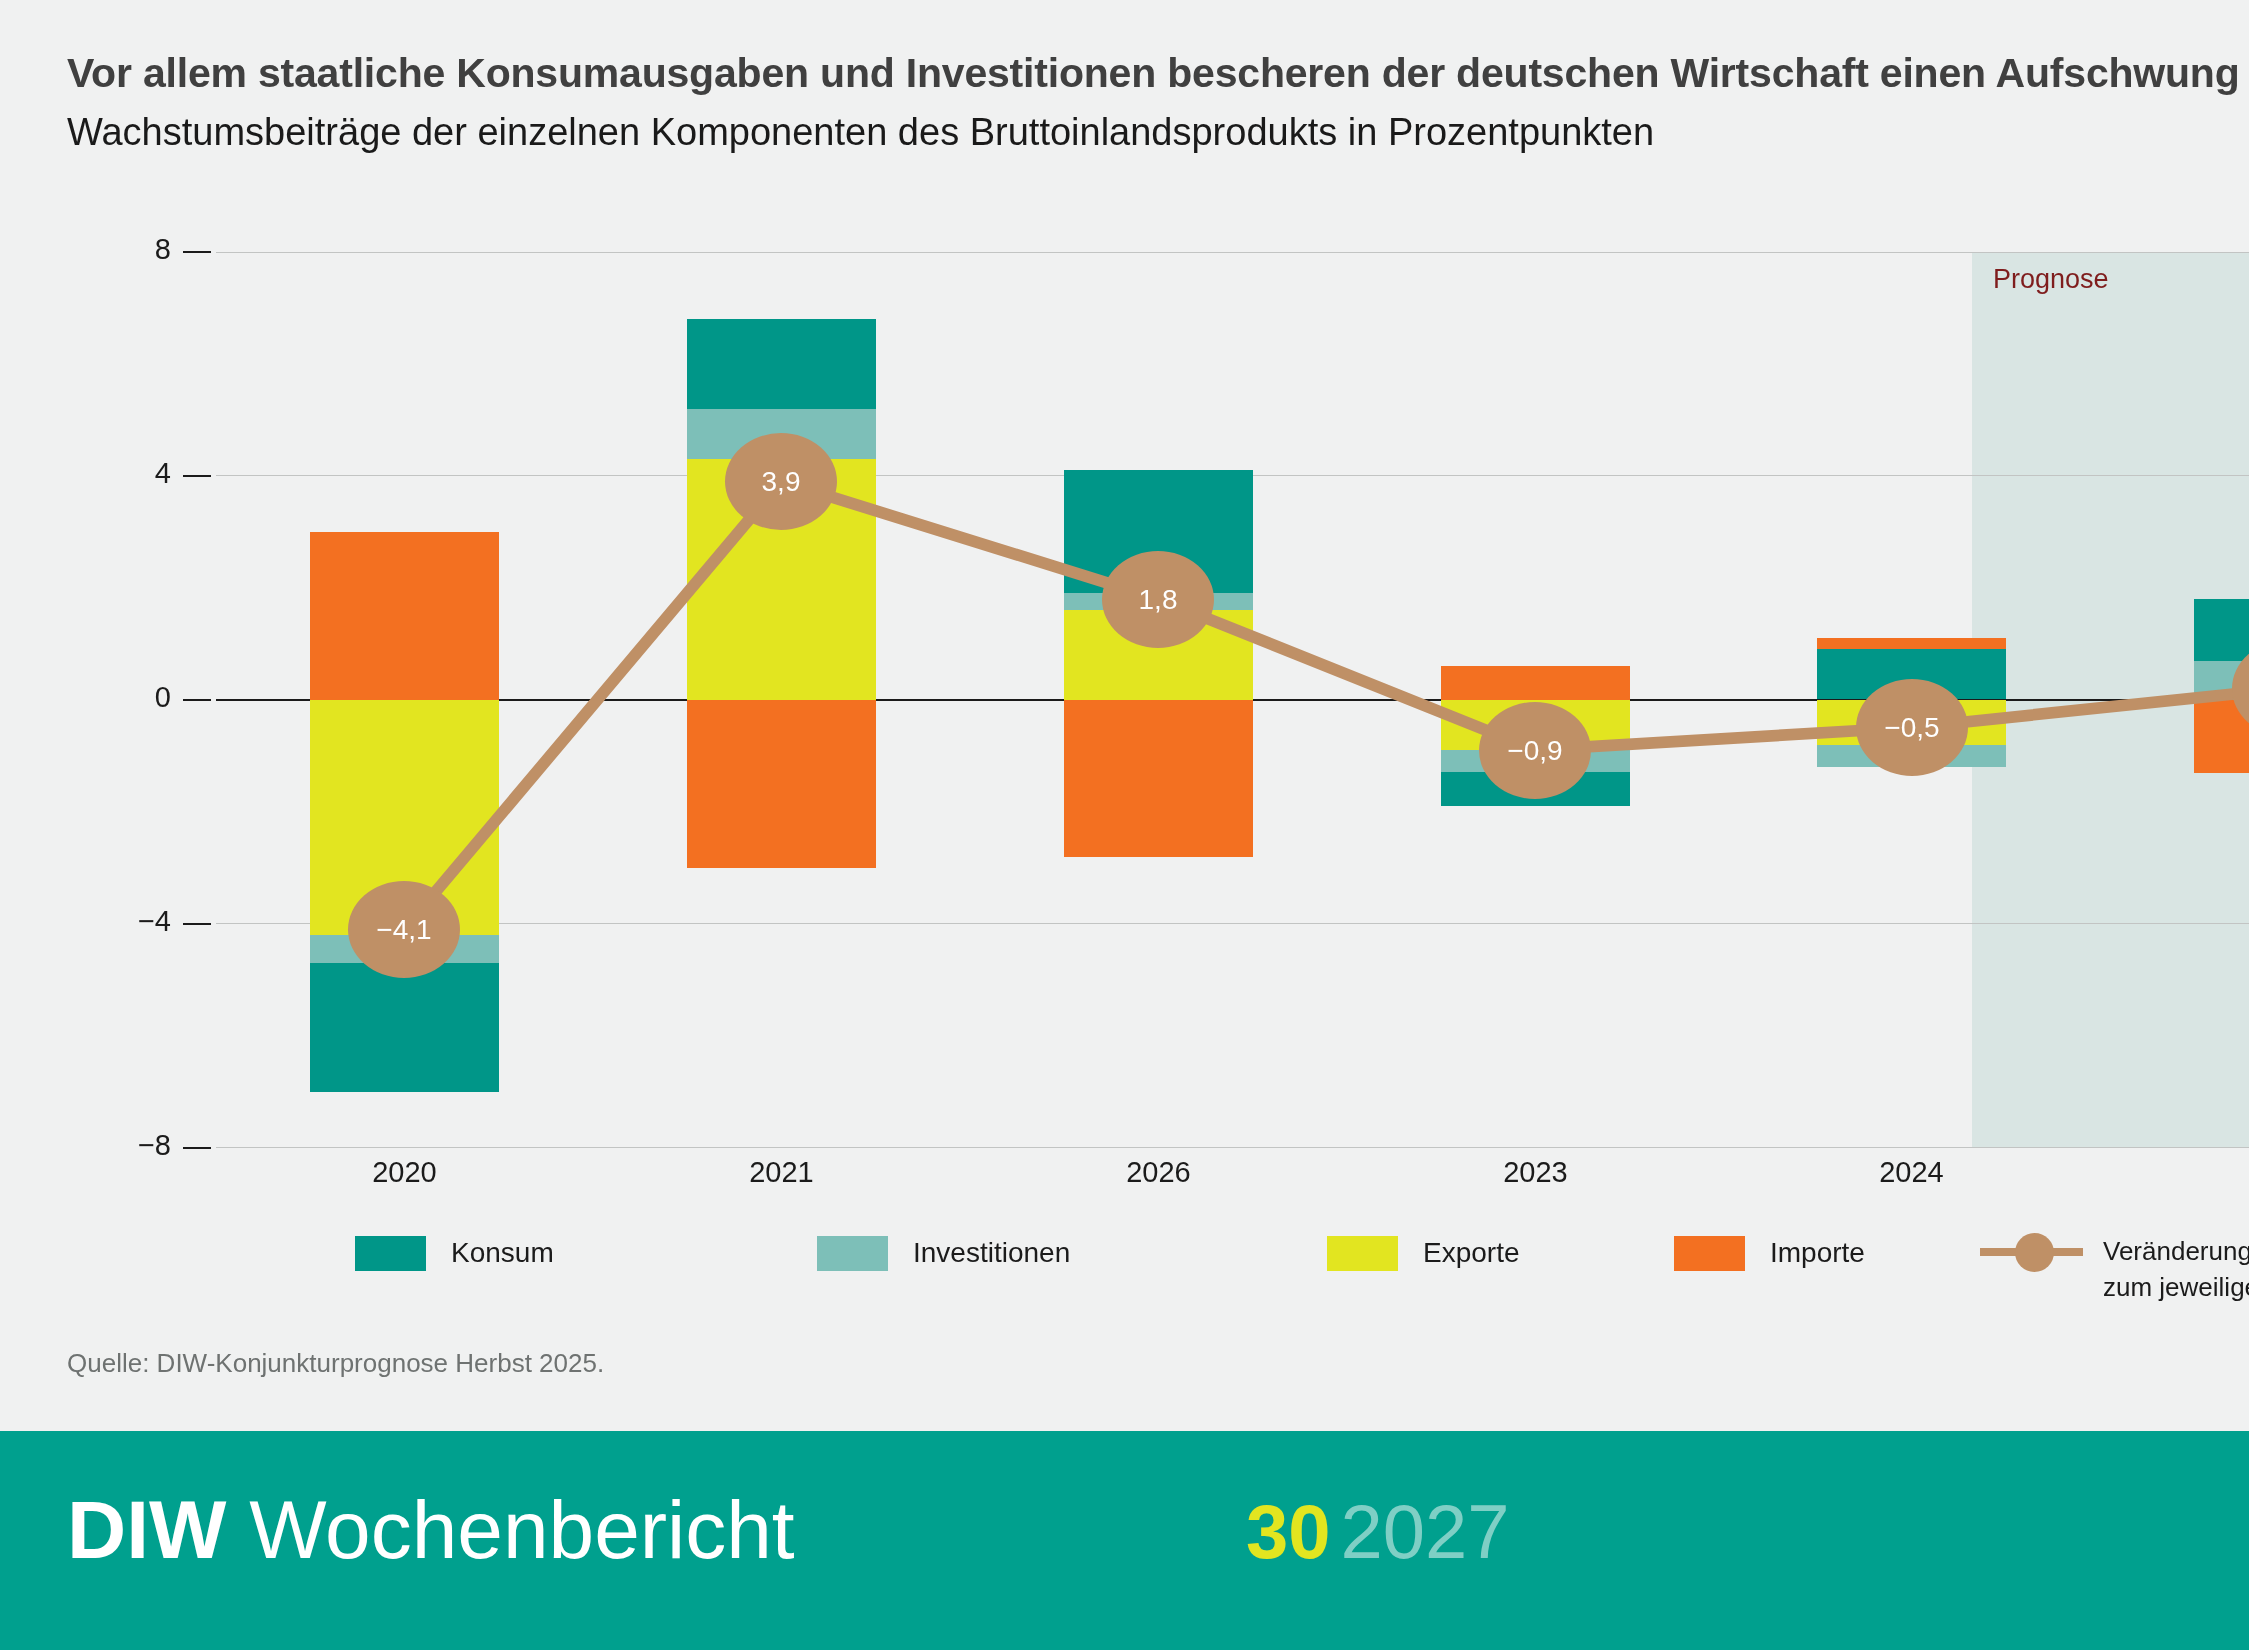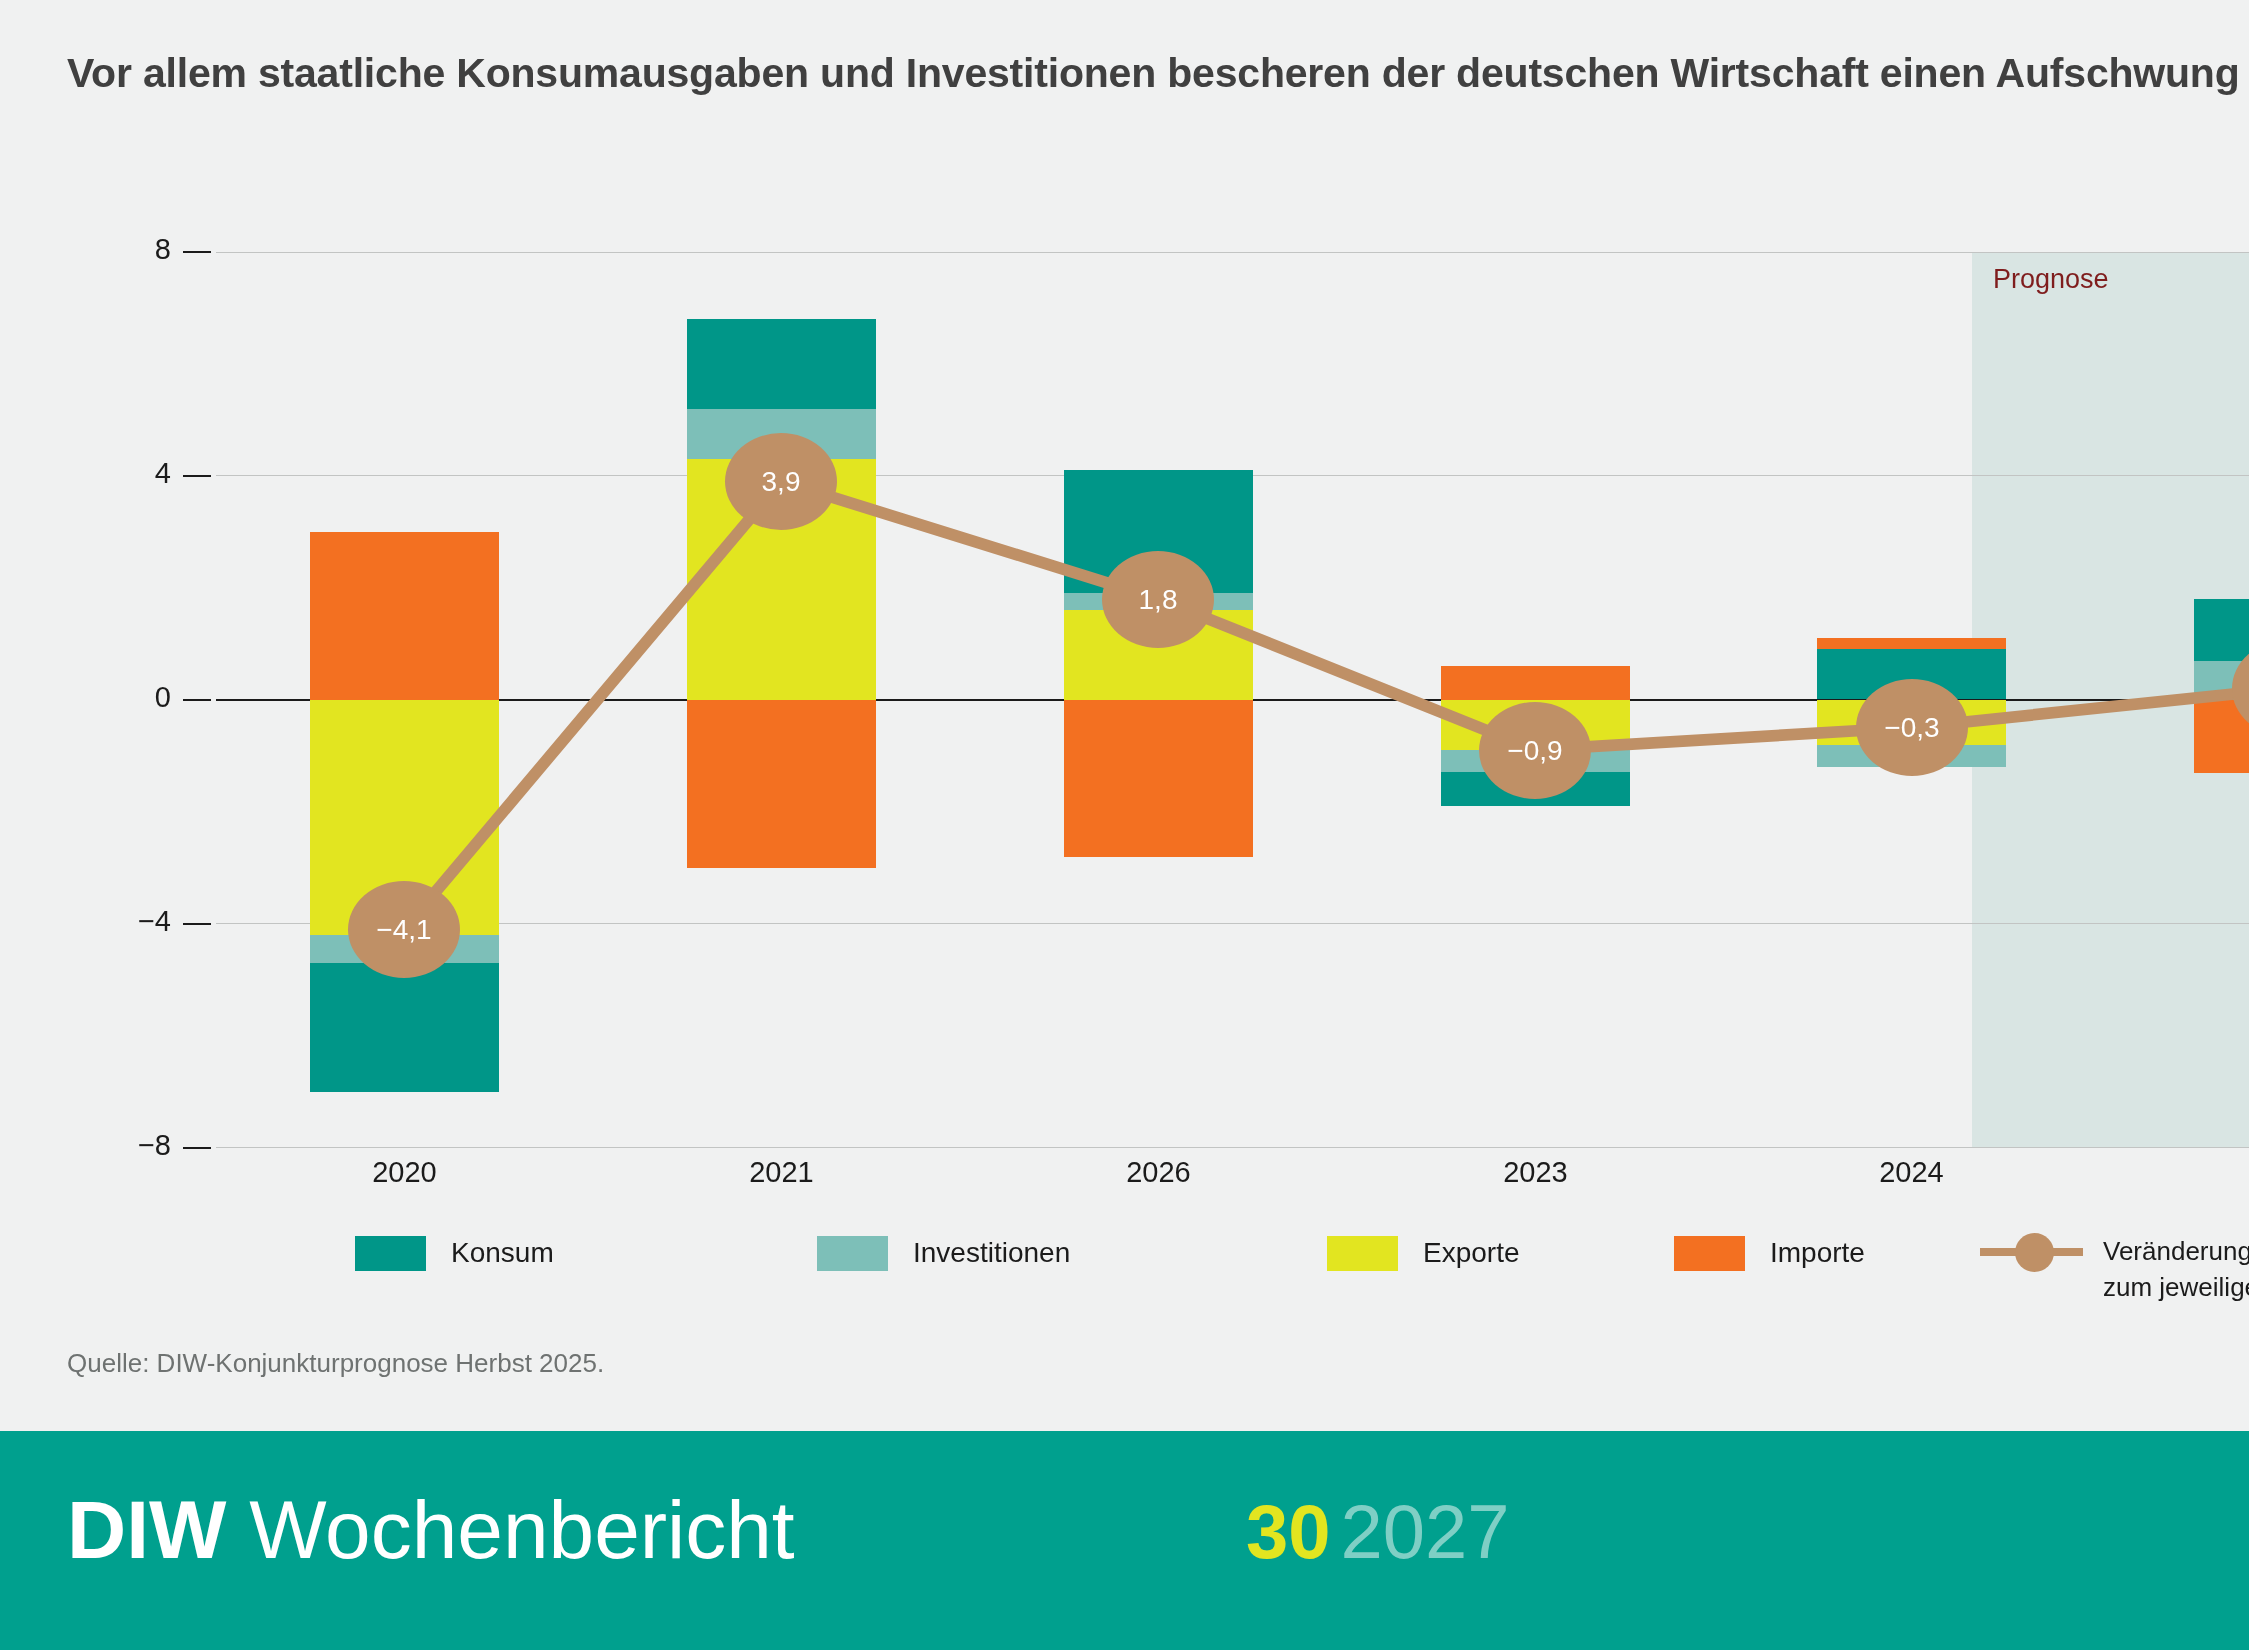--- a/index.html
+++ b/index.html
@@ -114,20 +114,21 @@
   }
   .issue .num { color: #e2e520; }
   .issue .yr { color: #7fcfc5; font-weight: normal; margin-left: 10px; }
 </style>
 </head>
 <body>
 
 <div class="page">
 
   <div class="headline">Vor allem staatliche Konsumausgaben und Investitionen bescheren der deutschen Wirtschaft einen Aufschwung</div>
+  <div class="subhead">Wachstumsbeiträge der einzelnen Komponenten des Bruttoinlandsprodukts in Prozentpunkten</div>
 
   <div class="plot" id="plot">
       <div class="forecast-band" style="left: 1756px; width: 1259px;"></div>
       <div class="forecast-label" style="left: 1777px; top: 11.7px;">Prognose</div>
       <div class="gridline" style="top: -0.4px;"></div>
       <div class="ytick-dash" style="left: -33px; top: -0.9px;"></div>
       <div class="ytick" style="left: -157px; width: 112px; top: -19px;">8</div>
       <div class="gridline" style="top: 223px;"></div>
       <div class="ytick-dash" style="left: -33px; top: 223px;"></div>
       <div class="ytick" style="left: -157px; width: 112px; top: 205px;">4</div>
@@ -175,21 +176,21 @@
         <div class="seg" style="background: rgb(0, 150, 136); height: 62px; top: 347px;"></div>
         <div class="seg" style="background: rgb(243, 112, 33); height: 73px; top: 448px;"></div>
       </div>
       <svg class="linelayer" viewBox="0 0 6700 1990" preserveAspectRatio="none">
         <polyline points="418.75,1504.9375 1256.25,509.93749999999994 2093.75,771.125 2931.25,1106.9375 3768.75,1057.1875 4606.25,970.125 5443.75,783.5625 6281.25,771.125" fill="none" stroke="#bf9066" stroke-width="26" stroke-linejoin="round" stroke-linecap="round"></polyline>
       </svg>
       <div class="marker" style="width: 112px; height: 97px; left: 132px; top: 629px;">−4,1</div>
       <div class="marker" style="width: 112px; height: 97px; left: 509px; top: 181px;">3,9</div>
       <div class="marker" style="width: 112px; height: 97px; left: 886px; top: 299px;">1,8</div>
       <div class="marker" style="width: 112px; height: 97px; left: 1263px; top: 450px;">−0,9</div>
-      <div class="marker" style="width: 112px; height: 97px; left: 1640px; top: 427px;">−0,3</div>
+      <div class="marker" style="width: 112px; height: 97px; left: 1640px; top: 427px;">−0,5</div>
       <div class="marker" style="width: 112px; height: 97px; left: 2016px; top: 388px;">0,2</div>
     </div>
   <div class="xaxis" id="xaxis">
       <div class="xtick" style="left: 0px; width: 377px;">2020</div>
       <div class="xtick" style="left: 377px; width: 377px;">2021</div>
       <div class="xtick" style="left: 754px; width: 377px;">2026</div>
       <div class="xtick" style="left: 1131px; width: 377px;">2023</div>
       <div class="xtick" style="left: 1507px; width: 377px;">2024</div>
       <div class="xtick" style="left: 1884px; width: 377px;">2025</div>
     </div>

